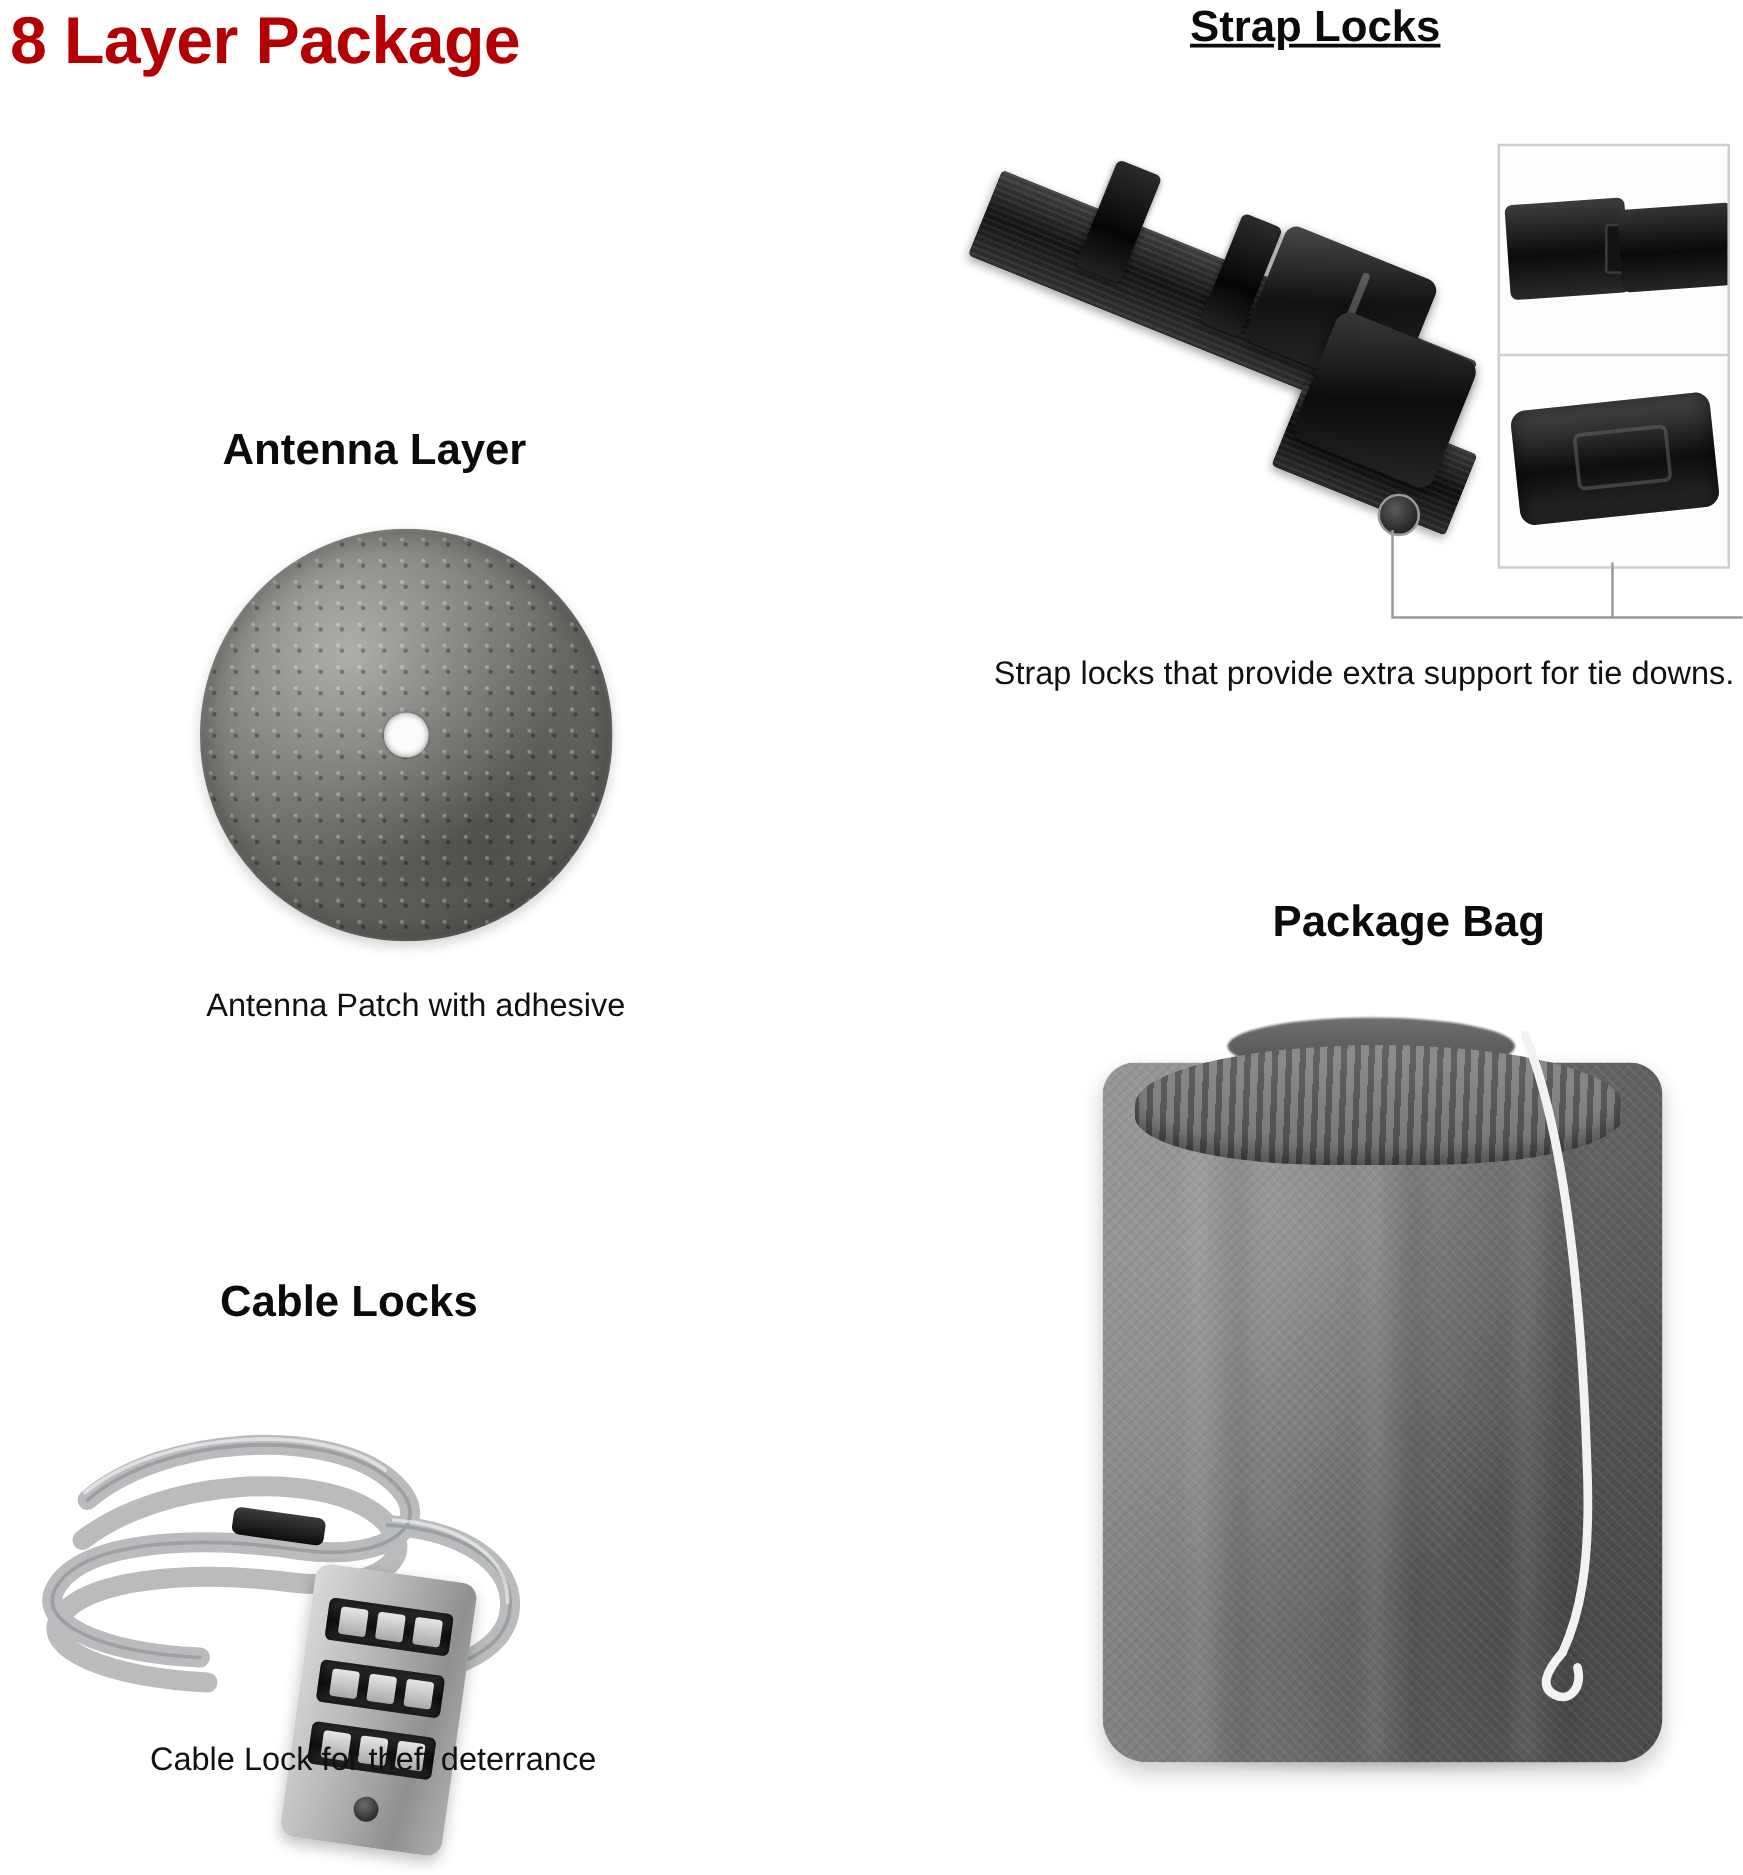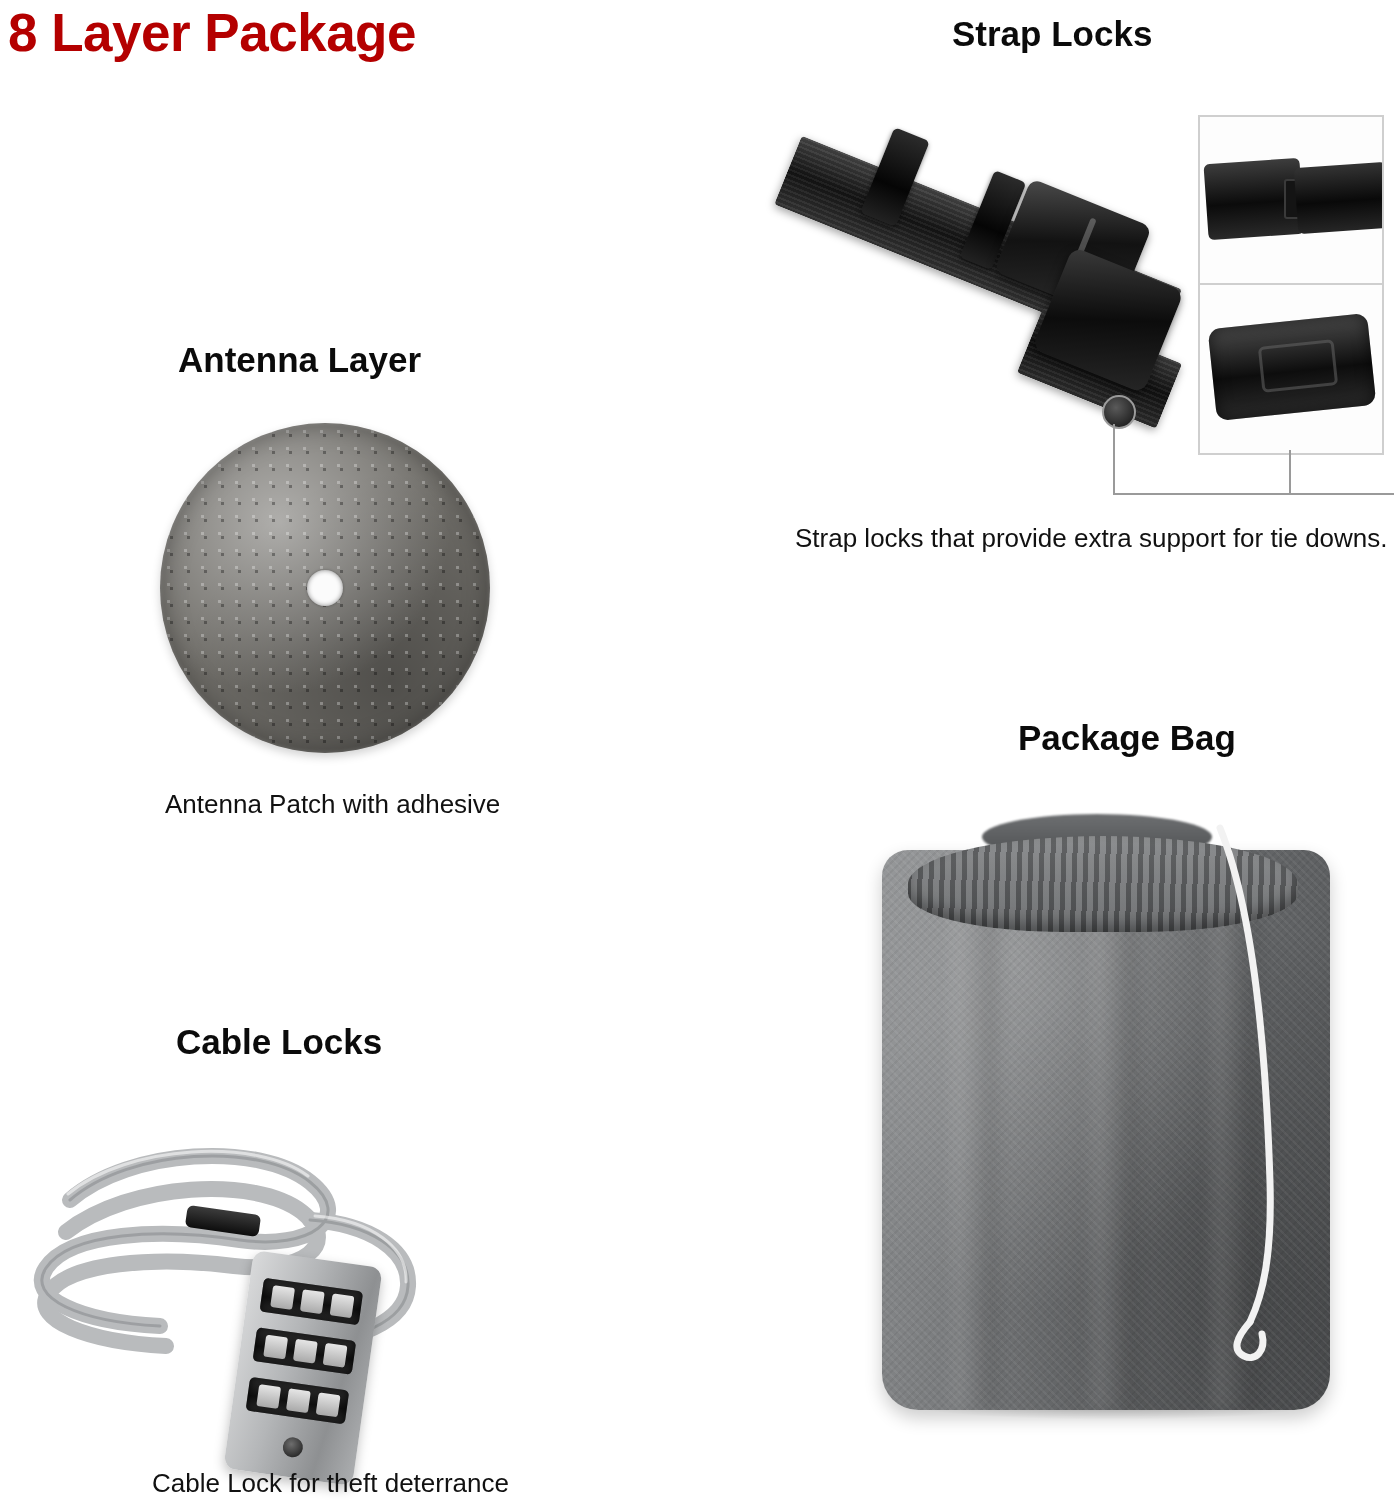--- a/index.html
+++ b/index.html
@@ -34,34 +34,34 @@
   }
 
   .section-title {
     position: absolute;
     font-size: 35px;
     font-weight: bold;
     color: #0b0b0b;
     white-space: nowrap;
   }
   #title-antenna { left: 178px; top: 340px; }
-  #title-strap   { left: 952px; top: 14px; }
+  #title-strap   { left: 952px; top: 2px; text-decoration: underline; }
   #title-storage { left: 1018px; top: 718px; }
   #title-cable   { left: 176px; top: 1022px; }
 
   .caption {
     position: absolute;
     font-size: 26px;
     color: #111;
     line-height: 1.25;
     white-space: pre-line;
   }
   #cap-antenna { left: 165px; top: 788px; text-align: right; }
   #cap-strap   { left: 795px; top: 522px; }
-  #cap-cable   { left: 120px; top: 1497px; transform: translateY(-30px); margin-left: 32px; }
+  #cap-cable   { left: 120px; top: 1421px; transform: translateY(-30px); }
   #cap-storage { left: 983px; top: 1466px; transform: translateY(-24px); }
 
   
   #antenna-patch {
     position: absolute;
     left: 160px;
     top: 423px;
     width: 330px;
     height: 330px;
     border-radius: 50%;

